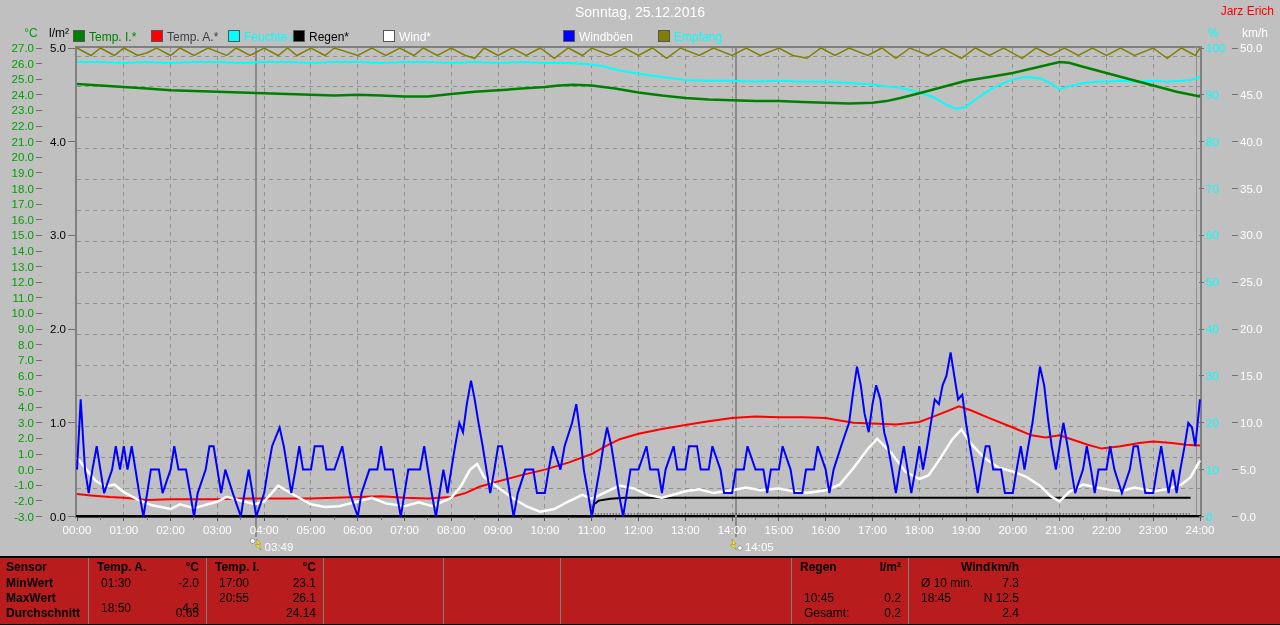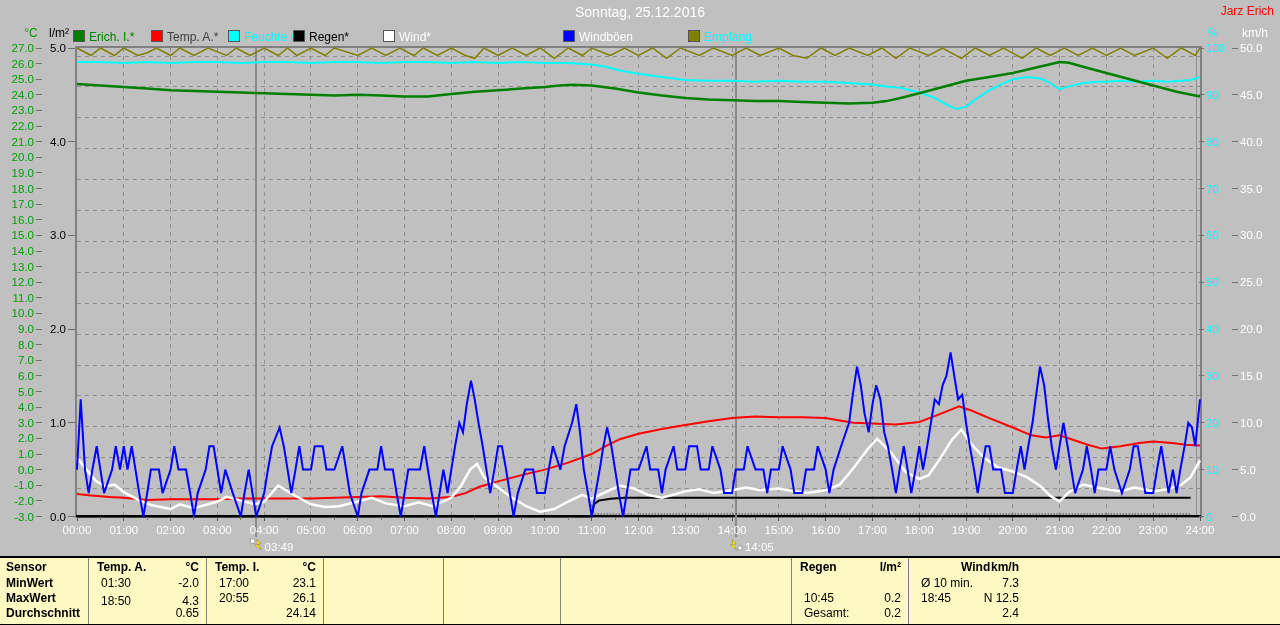--- a/index.html
+++ b/index.html
@@ -9,21 +9,21 @@
   .station-name{position:absolute;top:4px;right:6px;color:#ff0000;font-size:12px;}
   .axis-header{position:absolute;top:26px;font-size:12px;font-weight:bold;text-align:center;}
   #hdr-temp{left:16px;width:30px;color:#00a000;font-weight:normal;}
   #hdr-rain{left:42px;width:34px;color:#000;font-weight:normal;}
   #hdr-hum{left:1200px;width:26px;color:#00ffff;font-weight:normal;}
   #hdr-wind{left:1234px;width:42px;color:#ffffff;font-weight:normal;}
   .legend{position:absolute;top:30px;left:0;width:1280px;height:14px;}
   .legend-item{position:absolute;top:0;height:12px;font-size:12px;white-space:nowrap;}
   .legend-swatch{display:inline-block;width:10px;height:10px;vertical-align:-1px;margin-right:4px;border:1px solid #555;}
   #chart{position:absolute;left:0;top:0;}
-  .stats-table{position:absolute;left:0;top:556px;width:1280px;height:66px;background:#fef9c3;
+  .stats-table{position:absolute;left:0;top:556px;width:1280px;height:66px;background:#b91c1c;
                border-top:2px solid #000;border-bottom:2px solid #000;box-sizing:content-box;font-size:12px;color:#000;}
   .tbl-col{position:absolute;top:0;height:66px;}
   .tbl-col.divided{border-left:1px solid #808080;}
   .tbl-row{position:absolute;left:0;right:0;height:15px;line-height:15px;white-space:nowrap;}
   .tbl-row .cl{position:absolute;left:12px;}
   .tbl-row .cr{position:absolute;right:8px;}
   .tbl-row .hname{position:absolute;left:8px;font-weight:bold;}
   .tbl-row .hunit{position:absolute;right:8px;font-weight:bold;}
   .tbl-rowlabel{position:absolute;left:6px;font-weight:bold;height:15px;line-height:15px;}
 </style>
@@ -33,27 +33,27 @@
 <div class="screen">
   <div class="page-title">Sonntag, 25.12.2016</div>
   <div class="station-name">Jarz Erich</div>
 
   <div class="axis-header" id="hdr-temp">°C</div>
   <div class="axis-header" id="hdr-rain">l/m²</div>
   <div class="axis-header" id="hdr-hum">%</div>
   <div class="axis-header" id="hdr-wind">km/h</div>
 
   <div class="legend" id="legend">
-      <div class="legend-item" style="left: 73px;"><span class="legend-swatch" style="background: rgb(0, 128, 0);"></span><span style="color: rgb(0, 128, 0);">Erich. I.*</span></div>
+      <div class="legend-item" style="left: 73px;"><span class="legend-swatch" style="background: rgb(0, 128, 0);"></span><span style="color: rgb(0, 128, 0);">Temp. I.*</span></div>
       <div class="legend-item" style="left: 151px;"><span class="legend-swatch" style="background: rgb(255, 0, 0);"></span><span style="color: #404040;">Temp. A.*</span></div>
       <div class="legend-item" style="left: 228px;"><span class="legend-swatch" style="background: rgb(0, 255, 255);"></span><span style="color: rgb(0, 255, 255);">Feuchte A.*</span></div>
       <div class="legend-item" style="left: 293px;"><span class="legend-swatch" style="background: rgb(0, 0, 0);"></span><span style="color: rgb(0, 0, 0);">Regen*</span></div>
       <div class="legend-item" style="left: 383px;"><span class="legend-swatch" style="background: rgb(255, 255, 255);"></span><span style="color: rgb(255, 255, 255);">Wind*</span></div>
       <div class="legend-item" style="left: 563px;"><span class="legend-swatch" style="background: rgb(0, 0, 255);"></span><span style="color: rgb(255, 255, 255);">Windböen</span></div>
-      <div class="legend-item" style="left: 688px;"><span class="legend-swatch" style="background: rgb(128, 128, 0);"></span><span style="color: rgb(0, 255, 255);">Empfang</span></div>
+      <div class="legend-item" style="left: 658px;"><span class="legend-swatch" style="background: rgb(128, 128, 0);"></span><span style="color: rgb(0, 255, 255);">Empfang</span></div>
     </div>
 
   <svg id="chart" width="1280" height="556" viewBox="0 0 1280 556">
       <g shape-rendering="crispEdges">
         <line x1="123.79166666666666" y1="48" x2="123.79166666666666" y2="516" stroke="#8f8f8f" stroke-width="1" stroke-dasharray="4 4"></line>
         <line x1="170.58333333333331" y1="48" x2="170.58333333333331" y2="516" stroke="#8f8f8f" stroke-width="1" stroke-dasharray="4 4"></line>
         <line x1="217.375" y1="48" x2="217.375" y2="516" stroke="#8f8f8f" stroke-width="1" stroke-dasharray="4 4"></line>
         <line x1="264.16666666666663" y1="48" x2="264.16666666666663" y2="516" stroke="#8f8f8f" stroke-width="1" stroke-dasharray="4 4"></line>
         <line x1="310.95833333333337" y1="48" x2="310.95833333333337" y2="516" stroke="#8f8f8f" stroke-width="1" stroke-dasharray="4 4"></line>
         <line x1="357.75" y1="48" x2="357.75" y2="516" stroke="#8f8f8f" stroke-width="1" stroke-dasharray="4 4"></line>
@@ -328,21 +328,21 @@
       </div>
       <div class="tbl-col divided" style="left: 88px; width: 118px;">
         <div class="tbl-row" style="top: 2px;">
           <span class="hname">Temp. A.</span>
           <span class="hunit">°C</span>
         </div>
         <div class="tbl-row" style="top: 18px;">
           <span class="cl">01:30</span>
           <span class="cr">-2.0</span>
         </div>
-        <div class="tbl-row" style="top: 36px;">
+        <div class="tbl-row" style="top: 43px;">
           <span class="cl">18:50</span>
           <span class="cr">4.3</span>
         </div>
         <div class="tbl-row" style="top: 48px;">
           <span class="cl"></span>
           <span class="cr">0.65</span>
         </div>
       </div>
       <div class="tbl-col divided" style="left: 206px; width: 117px;">
         <div class="tbl-row" style="top: 2px;">

